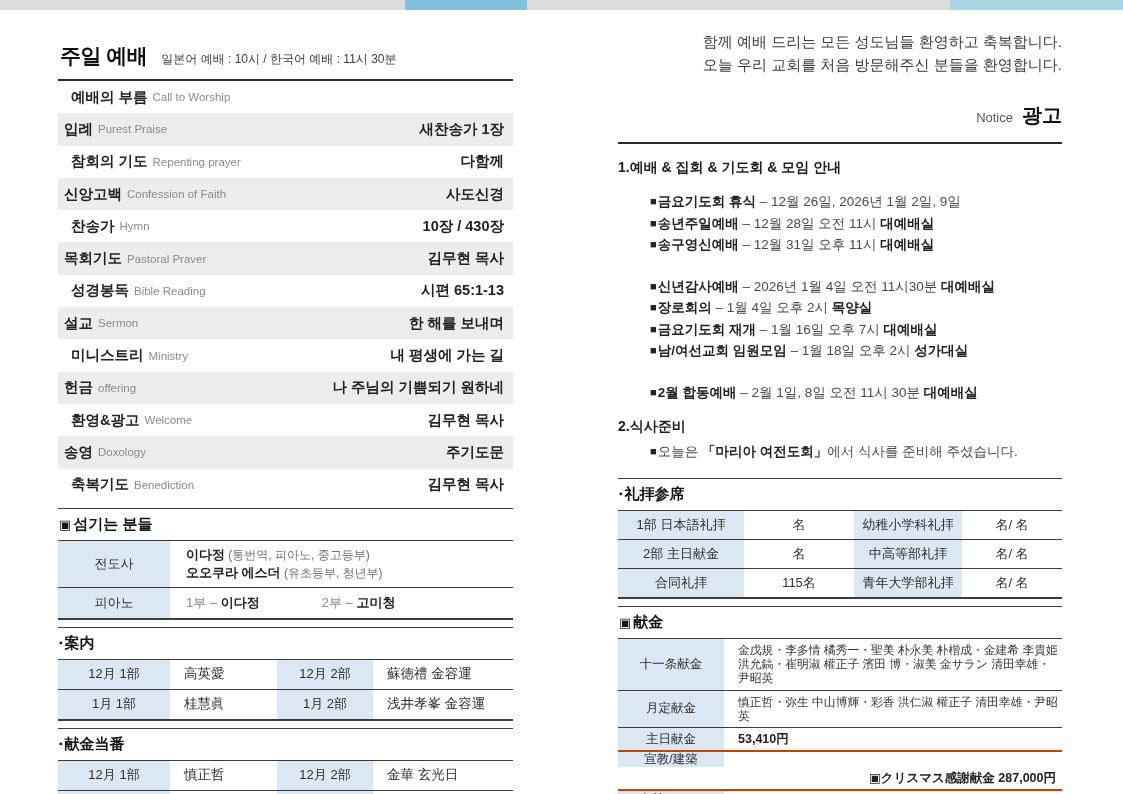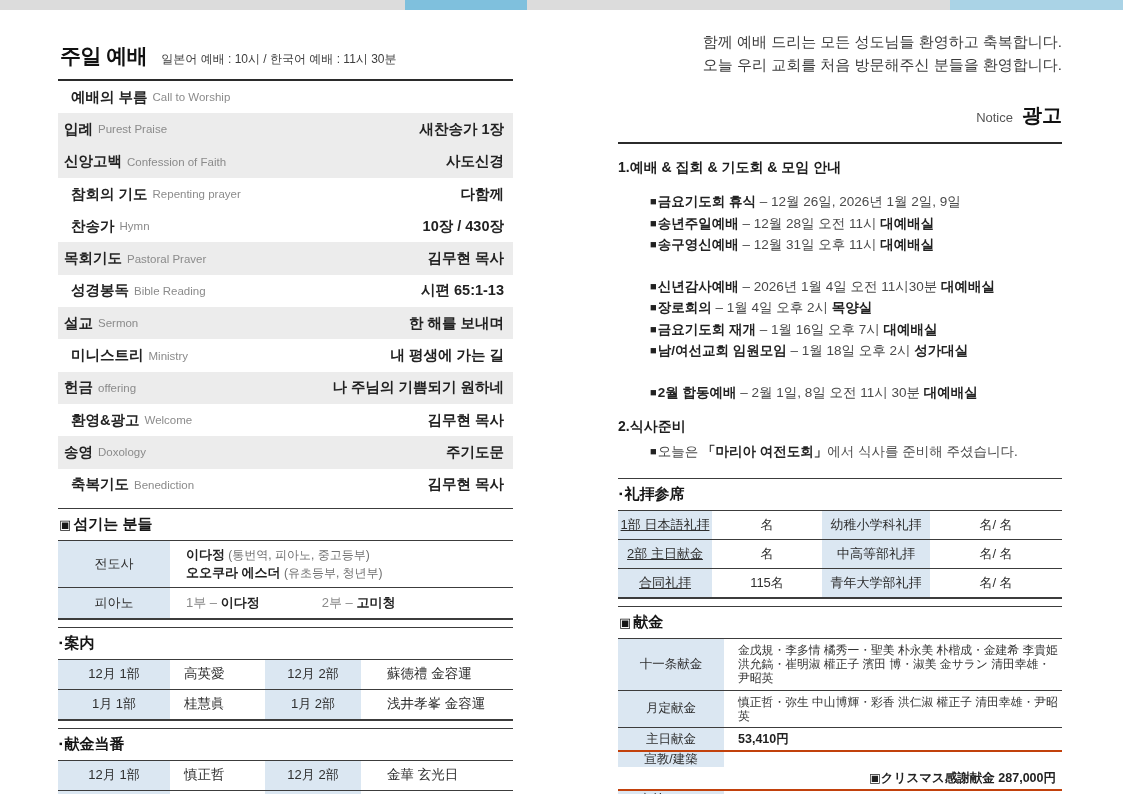--- a/index.html
+++ b/index.html
@@ -45,42 +45,42 @@
   .nm{font-weight:bold;color:#222;}
   .note{color:#6f6f6f;font-size:12px;}
   .piano-val{display:flex;align-items:center;padding-left:16px;flex:1;font-size:13px;}
   .piano-part2{margin-left:62px;}
   .pre{color:#8a8a8a;}
 
   .g4 .trow{height:29px;}
   .g4 .c1{width:112px;}
   .g4 .c2{flex:1;display:flex;align-items:center;padding-left:14px;font-size:13.5px;}
   .g4 .c3{width:96px;}
-  .g4 .c4{width:126px;display:flex;align-items:center;padding-left:26px;font-size:13.5px;}
+  .g4 .c4{width:126px;display:flex;align-items:center;padding-left:14px;font-size:13.5px;}
 
   
   .welcome-row{display:flex;align-items:flex-end;padding:2px 0 12px 0;border-bottom:2px solid #2b2b2b;flex-direction:column;}
   .welcome-txt{flex:1;font-size:15px;line-height:23px;color:#3a3a3a;}
   .notice-wrap{display:flex;align-items:baseline;gap:9px;padding-bottom:1px;}
   .notice-en{font-size:13px;color:#555;}
   .notice-ko{font-size:20px;font-weight:bold;color:#111;margin-top:26px;}
 
   .ann-sec-title{font-weight:bold;font-size:14px;color:#1d1d1d;margin-top:15px;}
   .ann-group{margin-top:14px;margin-left:32px;}
   .ann-group.gap{margin-top:20px;}
   .ann{font-size:13.5px;line-height:20.5px;color:#4a4a4a;white-space:nowrap;}
   .ann .ib{font-size:11px;color:#222;margin-right:1px;vertical-align:1px;}
   .ann .an{font-weight:bold;color:#222;}
   .ann .ap{font-weight:bold;color:#222;}
   .meal-line{font-size:13.5px;margin-left:32px;margin-top:7px;color:#4a4a4a;}
   .meal-line .ib{font-size:11px;color:#222;margin-right:1px;vertical-align:1px;}
 
   .att-sec{margin-top:17px;}
   .att .trow{height:28px;}
-  .att .a1{width:94px;text-decoration:underline;}
+  .att .a1{width:126px;}
   .att .a2{width:110px;display:flex;align-items:center;justify-content:center;font-size:13px;}
   .att .a3{width:108px;}
   .att .a4{flex:1;display:flex;align-items:center;justify-content:center;font-size:13px;}
 
   .off .olabel{width:106px;font-size:12.5px;white-space:pre-line;line-height:15px;}
   .off .oval{flex:1;padding:4px 4px 4px 14px;display:flex;align-items:center;
              font-size:11.8px;line-height:14.2px;color:#333;}
   .off .ml{white-space:pre-line;}
   .off .bold{font-weight:bold;font-size:12.5px;color:#222;}
   .off .right{justify-content:flex-end;padding-right:6px;font-weight:bold;font-size:12.5px;color:#222;}
@@ -105,29 +105,29 @@
     <div class="worow">
         <span class="k">예배의 부름</span>
         <span class="e">Call to Worship</span>
         <span class="v"></span>
       </div>
     <div class="worow alt">
         <span class="k">입례</span>
         <span class="e">Purest Praise</span>
         <span class="v">새찬송가 1장</span>
       </div>
+    <div class="worow">
+        <span class="k">참회의 기도</span>
+        <span class="e">Repenting prayer</span>
+        <span class="v">다함께</span>
+      </div>
     <div class="worow alt">
         <span class="k">신앙고백</span>
         <span class="e">Confession of Faith</span>
         <span class="v">사도신경</span>
-      </div>
-    <div class="worow">
-        <span class="k">참회의 기도</span>
-        <span class="e">Repenting prayer</span>
-        <span class="v">다함께</span>
       </div>
     <div class="worow">
         <span class="k">찬송가</span>
         <span class="e">Hymn</span>
         <span class="v">10장 / 430장</span>
       </div>
     <div class="worow alt">
         <span class="k">목회기도</span>
         <span class="e">Pastoral Praver</span>
         <span class="v">김무현 목사</span>

